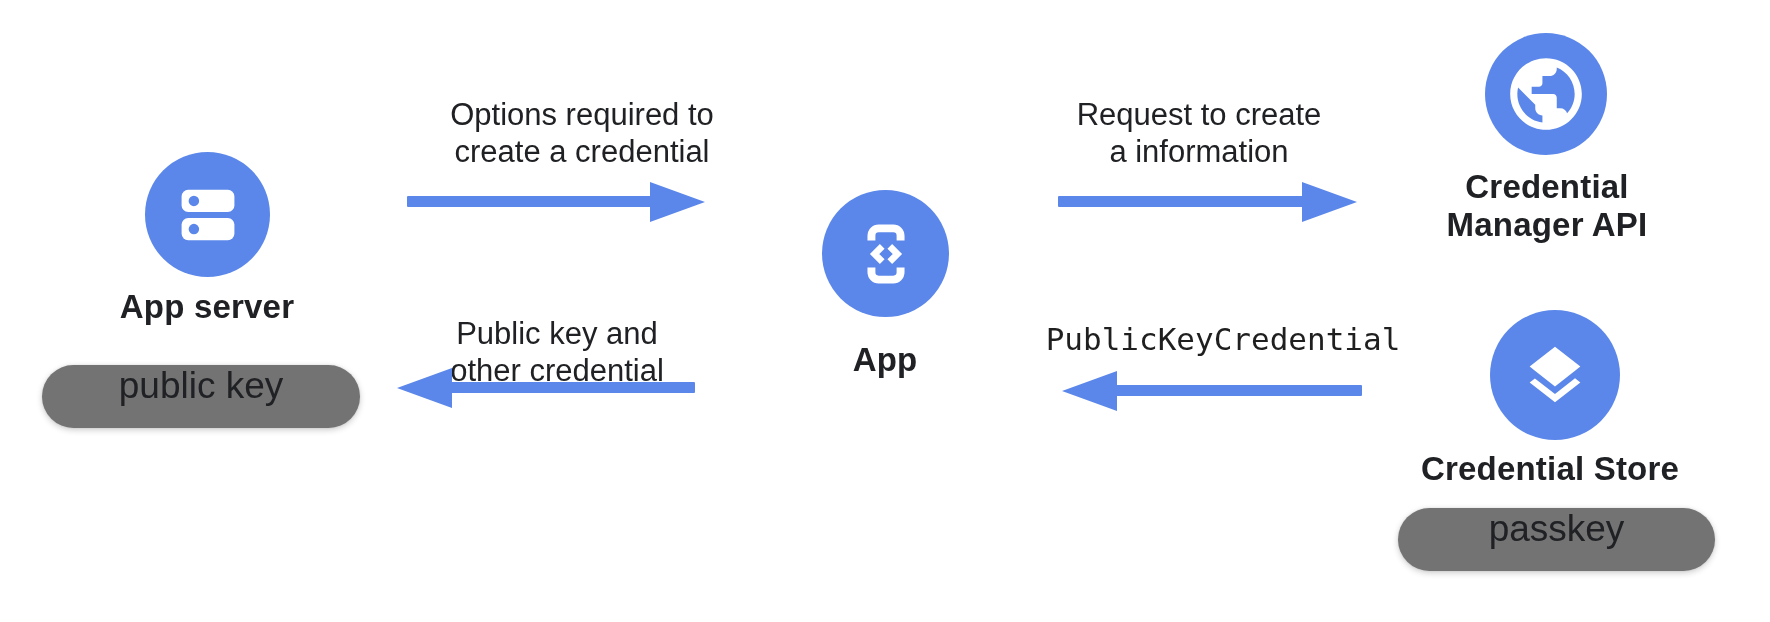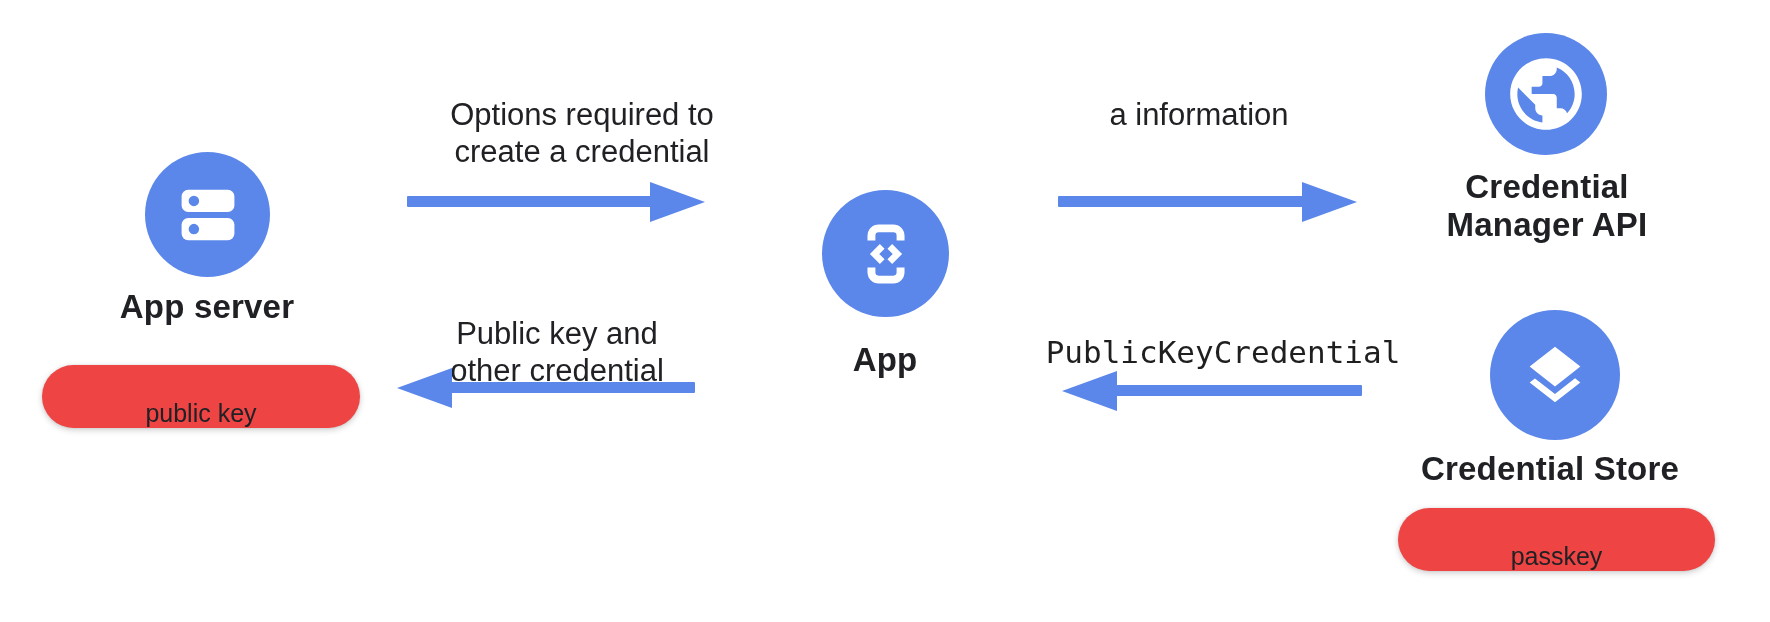--- a/index.html
+++ b/index.html
@@ -25,23 +25,23 @@
     position:absolute; transform:translateX(-50%);
     text-align:center; font-size:31px; font-weight:400;
     line-height:37px; white-space:nowrap;
   }
   .mono-label {
     position:absolute; transform:translateX(-50%);
     font-family:"DejaVu Sans Mono", monospace;
     font-size:31px; white-space:nowrap; color:#1f1f1f;
   }
   .pill {
-    position:absolute; background:#ef4444; border-radius:40px;
-    display:flex; align-items:flex-end; justify-content:center;
-    font-size:25px; font-weight:500;
+    position:absolute; background:#737373; border-radius:40px;
+    display:flex; align-items:flex-start; justify-content:center;
+    font-size:37px; font-weight:500;
     box-shadow:0 2px 6px rgba(0,0,0,.20), 0 0 2px rgba(0,0,0,.10);
   }
   .arrow-body { position:absolute; height:11px; background:var(--accent,#5B87EA); border-radius:1px; }
   .arrow-head { position:absolute; width:0; height:0;
     border-top:20px solid transparent; border-bottom:20px solid transparent; }
   .arrow-head.right { border-left:55px solid var(--accent,#5B87EA); }
   .arrow-head.left  { border-right:55px solid var(--accent,#5B87EA); }
   svg { display:block; }
 </style>
 </head>
@@ -88,40 +88,41 @@
         <path d="M7.4 7.7 V6.2 a2.3 2.3 0 0 1 2.3 -2.3 h4.6 a2.3 2.3 0 0 1 2.3 2.3 V7.7" stroke-width="2.5"></path>
         <path d="M7.4 16.3 v1.5 a2.3 2.3 0 0 0 2.3 2.3 h4.6 a2.3 2.3 0 0 0 2.3 -2.3 v-1.5" stroke-width="2.5"></path>
         <path d="M10.8 9.6 L8.4 12 L10.8 14.4" stroke-width="2.1"></path>
         <path d="M13.2 9.6 L15.6 12 L13.2 14.4" stroke-width="2.1"></path>
       </svg>
     </span>
   </div>
   <div class="node-label" style="left:885px; top:332px;margin-top:9px;">App</div>
 
   <div class="arrow-label" style="left:1199px; top:96px;">
+    <div>Request to create</div>
     <div>a information</div>
   </div>
   <div>
     <div class="arrow-body" style="left:1058px; top:196px; width:246px;"></div>
     <div class="arrow-head right" style="left:1302px; top:182px;"></div>
   </div>
 
   <div class="node-circle" style="left:1485px; top:33px; width:122px; height:122px;">
     <span>
       <svg width="86" height="86" viewBox="0 0 24 24">
         <path fill="var(--icon-fg)" d="M12 2C6.48 2 2 6.48 2 12s4.48 10 10 10 10-4.48 10-10S17.52 2 12 2zm-1 17.93c-3.95-.49-7-3.85-7-7.93 0-.62.08-1.21.21-1.79L9 15v1c0 1.1.9 2 2 2v1.93zm6.9-2.54c-.26-.81-1-1.39-1.9-1.39h-1v-3c0-.55-.45-1-1-1H8v-2h2c.55 0 1-.45 1-1V7h2c1.1 0 2-.9 2-2v-.41c2.93 1.19 5 4.06 5 7.41 0 2.08-.8 3.97-2.1 5.39z"></path>
       </svg>
     </span>
   </div>
   <div class="node-label" style="left:1547px; top:168px;">
     <div>Credential</div>
     <div>Manager API</div>
   </div>
 
-  <div class="mono-label" style="left:1223px; top:334px;text-align:right;">PublicKeyCredential</div>
+  <div class="mono-label" style="left:1223px; top:321px;text-align:right;">PublicKeyCredential</div>
   <div>
     <div class="arrow-head left" style="left:1062px; top:371px;"></div>
     <div class="arrow-body" style="left:1115px; top:385px; width:247px;"></div>
   </div>
 
   <div class="node-circle" style="left:1490px; top:310px; width:130px; height:130px;">
     <span>
       <svg width="78" height="78" viewBox="0 0 24 24">
         <path fill="var(--icon-fg)" d="M11.99 17.84l-6.17-4.8L4.2 14.3l7.8 6.07 7.8-6.07-1.63-1.27-6.18 4.81zM12 15.5l6.16-4.8L19.8 9.4 12 3.33 4.2 9.4l1.63 1.3L12 15.5z"></path>
       </svg>

